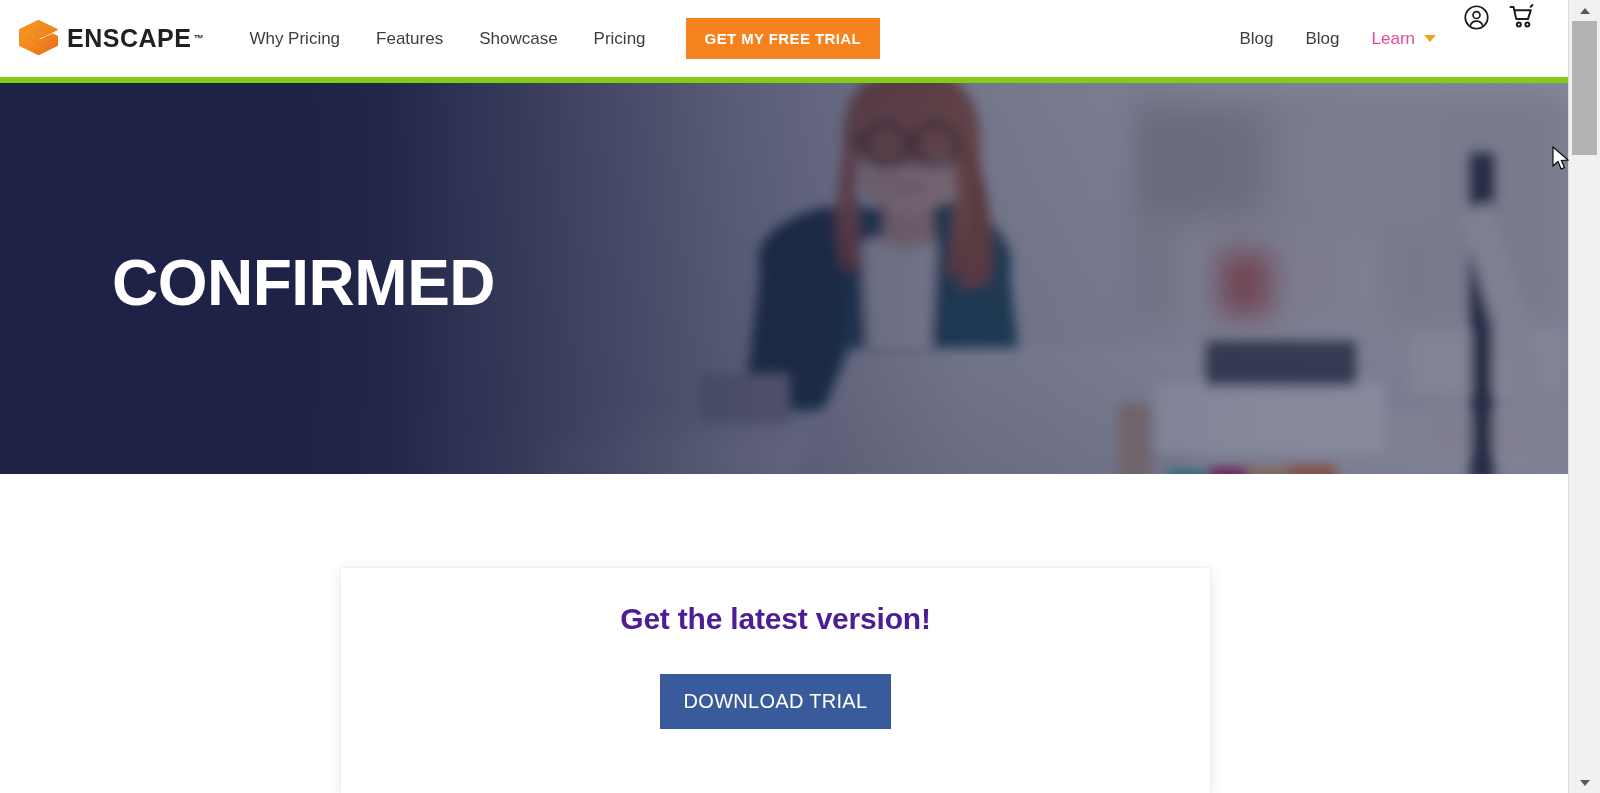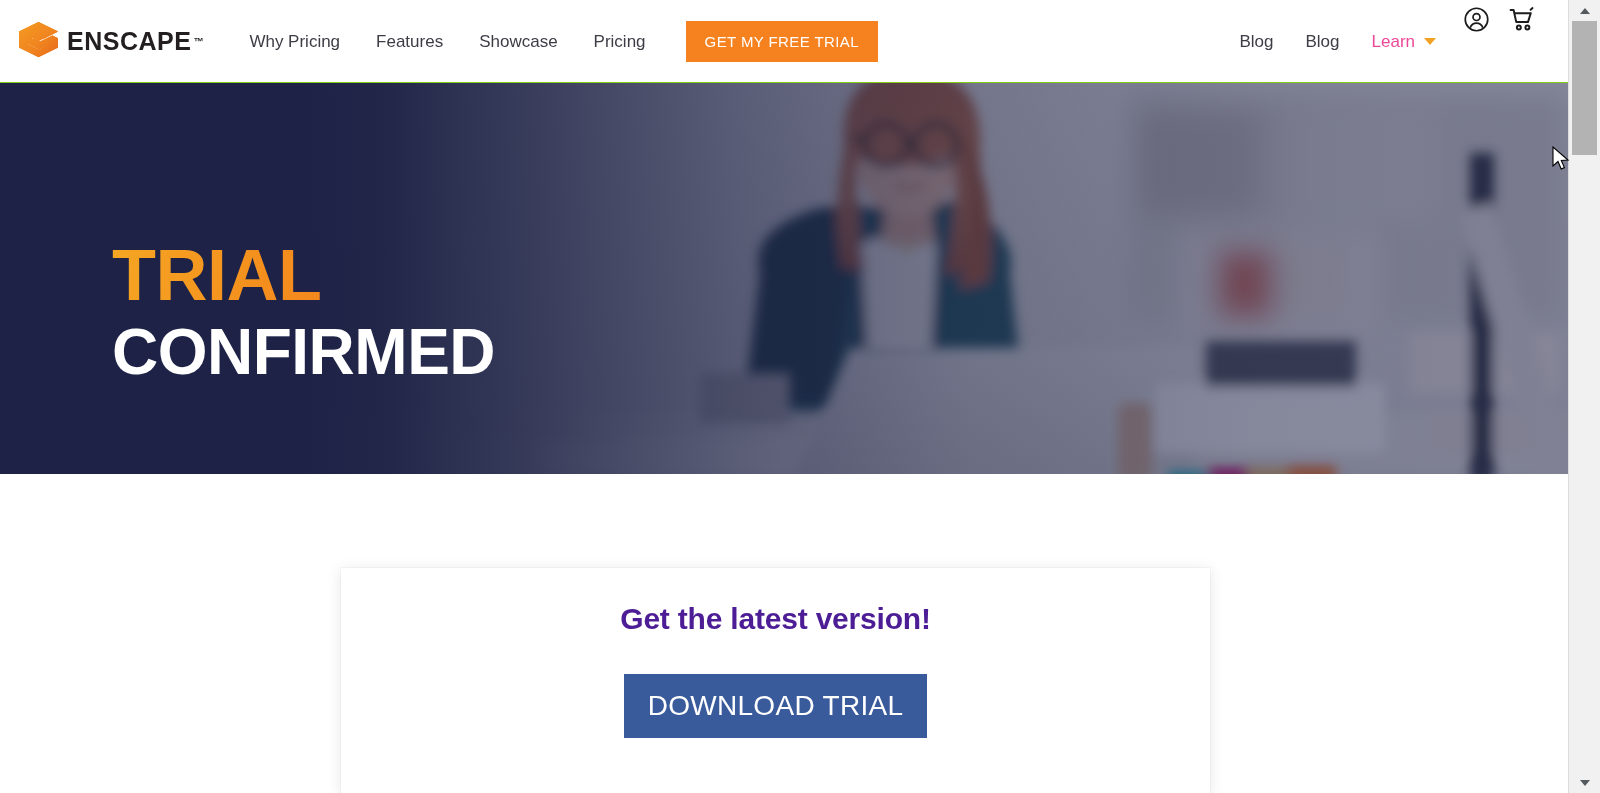--- a/index.html
+++ b/index.html
@@ -18,21 +18,21 @@
     overflow:hidden;
     background:#fff;
   }
 
   
   .navbar {
     position:absolute; left:0; top:0;
     width:1568px; height:83px;
     background:#ffffff;
     display:flex; align-items:center;
-    border-bottom:1px solid #84cc16;
+    border-bottom:6px solid #84cc16;
   }
   .logo-wrap {
     display:flex; align-items:center;
     margin-left:14px; margin-right:28px;
     cursor:pointer;
   }
   .logo-mark { width:46px; height:42px; display:block; }
   .logo-text {
     font-size:25px; font-weight:700; letter-spacing:0.5px;
     color:#231f20; margin-left:7px; line-height:1;
@@ -43,21 +43,21 @@
   }
 
   .nav-left { display:flex; align-items:center; gap:0; }
   .nav-link {
     font-size:17px; color:#3d3d46; padding:0 18px;
     line-height:83px; cursor:pointer; white-space:nowrap;
     font-weight:400;
   }
   .cta-btn {
     background:#f6821f; color:#ffffff;
-    font-size:15px; font-weight:400; letter-spacing:0.4px;
+    font-size:15px; font-weight:700; letter-spacing:0.4px;
     padding:12px 19px; margin-left:22px;
     cursor:pointer; white-space:nowrap; border:none;
     font-family:"Liberation Sans", sans-serif;
   }
 
   .nav-right {
     margin-left:auto; display:flex; align-items:flex-start;
     padding-right:26px; gap:0;
   }
   .nav-right .nav-link { padding:0 16px; }
@@ -125,21 +125,21 @@
     box-shadow:0 2px 14px rgba(0,0,0,0.10), 0 0 0 1px rgba(0,0,0,0.025);
     text-align:center;
   }
   .card-title {
     font-size:30px; font-weight:800; color:#4c1d95;
     margin-top:34px; letter-spacing:-0.2px;
   }
   .download-btn {
     display:inline-block; margin-top:38px;
     background:#3a5b9b; color:#ffffff;
-    font-size:28px; font-weight:400; letter-spacing:0.3px;
+    font-size:20px; font-weight:400; letter-spacing:0.3px;
     padding:16px 24px; border:none; cursor:pointer;
     font-family:"Liberation Sans", sans-serif;
   }
 
   
   .scrollbar {
     position:absolute; right:0; top:0;
     width:32px; height:793px;
     background:#f1f1f1;
     border-left:1px solid #dcdcdc;
@@ -329,21 +329,20 @@
       <g filter="url(#blur6)">
         <rect x="540" y="360" width="250" height="30" fill="#e9e6e2"></rect>
         <rect x="440" y="330" width="140" height="24" fill="#d8d3cf"></rect>
         <rect x="700" y="290" width="90" height="50" fill="#b4b0ad"></rect>
       </g>
     </svg>
 
     <div class="hero-overlay"></div>
 
     <div class="hero-inner">
-      <div class="hero-title-1">TRIAL</div>
       <div class="hero-title-2">CONFIRMED</div>
     </div>
   </div>
 
   <div class="card">
     <div class="card-title">Get the latest version!</div>
     <button class="download-btn">DOWNLOAD TRIAL</button>
   </div>
 
 </div>

